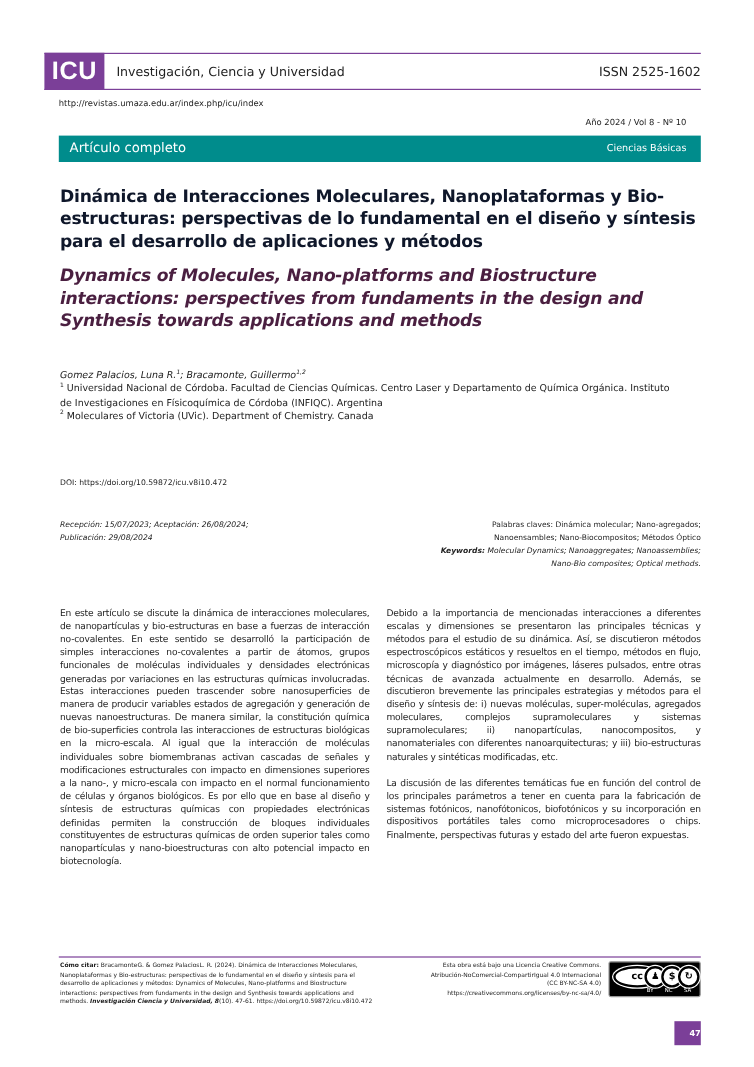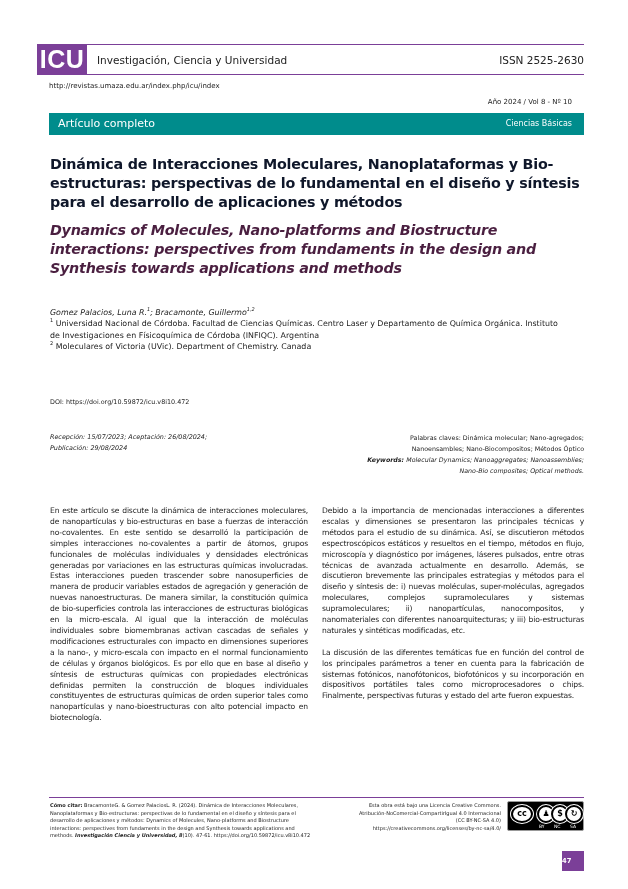--- a/index.html
+++ b/index.html
@@ -2,21 +2,21 @@
 <html><head>
 <meta charset="utf-8">
 <style>
   * { box-sizing: border-box; margin: 0; padding: 0; }
   html, body { width: 628px; height: 889px; background: #ffffff; overflow: hidden; }
   body { position: relative; font-family: "DejaVu Sans", sans-serif; color: #1a1a1a; }
 
   .header { position: absolute; left: 37px; top: 44px; width: 547px; height: 31px;
             border-top: 1px solid #7b3f98; border-bottom: 1px solid #7b3f98; }
   .logo { position: absolute; left: 0; top: -1px; width: 50px; height: 31px; background: #7b3f98;
-          color: #fff; font-family: "Liberation Sans", sans-serif; font-weight: bold; font-size: 25px;
+          color: #fff; font-family: "Liberation Sans", sans-serif; font-weight: bold; font-size: 21px;
           line-height: 31px; text-align: center; letter-spacing: 0.5px; }
   .journal-name { position: absolute; left: 60px; top: 0; line-height: 30px; font-size: 10.5px;
                   font-family: "DejaVu Sans", sans-serif; color: #222; }
   .issn { position: absolute; right: 0; top: 0; line-height: 30px; font-size: 10.5px; color: #222; }
 
   .subheader { position: absolute; left: 37px; top: 82px; width: 547px; font-size: 7px; color: #222; }
   .url { position: absolute; left: 12px; top: 0; }
   .volume { position: absolute; right: 12px; top: 16px; }
 
   .banner { position: absolute; left: 49px; top: 113px; width: 535px; height: 22px; background: #008c8c;
@@ -55,29 +55,29 @@
   .license { position: absolute; left: 330px; top: 802px; width: 171px; font-size: 5px; line-height: 7.6px;
              color: #222; text-align: right; }
   .cc-badge { position: absolute; left: 507px; top: 801px; width: 77px; height: 30px; background: #000;
               border: 1px solid #999; border-radius: 2px; }
   .cc-badge .ic { position: absolute; top: 3px; width: 18px; height: 18px; border-radius: 50%; background: #fff;
                   border: 2px solid #000; box-shadow: 0 0 0 1px #fff; color: #000; font-weight: bold;
                   font-size: 8px; line-height: 14px; text-align: center; font-family: "DejaVu Sans", sans-serif; }
   .cc-badge .lbl { position: absolute; bottom: 1px; color: #fff; font-size: 4.5px; font-family: "DejaVu Sans", sans-serif; }
 
   .page-num { position: absolute; left: 562px; top: 851px; width: 22px; height: 20px; background: #7b3f98;
-              color: #fff; font-size: 6.8px; font-weight: bold; line-height: 20px; text-align: left; }
+              color: #fff; font-size: 6.8px; font-weight: bold; line-height: 20px; text-align: right; }
 </style>
 </head>
 <body>
 
 <div class="header">
   <div class="logo">ICU</div>
   <div class="journal-name">Investigación, Ciencia y Universidad</div>
-  <div class="issn">ISSN 2525-2630</div>
+  <div class="issn">ISSN 2525-1602</div>
 </div>
 <div class="subheader">
   <span class="url">http://revistas.umaza.edu.ar/index.php/icu/index</span>
   <span class="volume">Año 2024 /  Vol 8 - Nº 10</span>
 </div>
 
 <div class="banner">
   <span class="banner-left">Artículo completo</span>
   <span class="banner-right">Ciencias Básicas</span>
 </div>
@@ -125,21 +125,21 @@
 </div>
 
 <div class="license">
   <div>Esta obra está bajo una Licencia Creative Commons.</div>
   <div>Atribución-NoComercial-CompartirIgual 4.0 Internacional</div>
   <div>(CC BY-NC-SA 4.0)</div>
   <div>https://creativecommons.org/licenses/by-nc-sa/4.0/</div>
 </div>
 
 <div class="cc-badge">
-  <span class="ic" style="left:3px;width:22px;">cc</span>
+  <span class="ic" style="left:3px;width:40px;">cc</span>
   <span class="ic" style="left:29px;">♟</span>
   <span class="ic" style="left:43px;">$</span>
   <span class="ic" style="left:57px;">↻</span>
   <span class="lbl" style="left:31px;">BY</span>
   <span class="lbl" style="left:46px;">NC</span>
   <span class="lbl" style="left:62px;">SA</span>
 </div>
 
 <div class="page-num">47</div>
 

